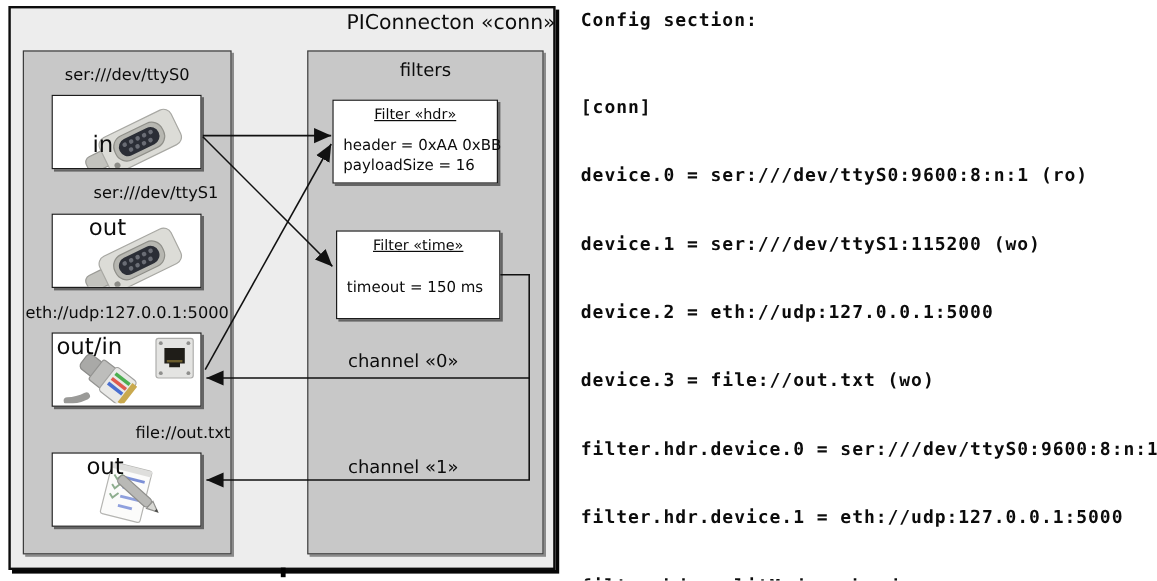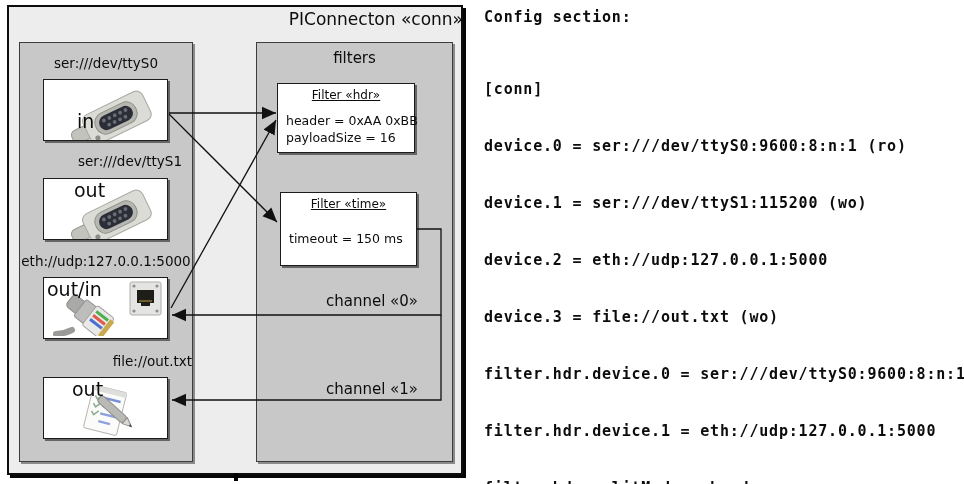--- a/index.html
+++ b/index.html
@@ -18,21 +18,21 @@
                  font-size:15px;z-index:3;}
   .dev-label{position:absolute;left:20px;width:172px;text-align:center;font-size:13.5px;z-index:3;}
   .white-box{position:absolute;background:#ffffff;border:1.5px solid #1c1c1c;
              box-shadow:2px 2px 0 rgba(20,20,20,0.55);z-index:3;}
   .dev-box{left:43px;width:123px;height:60px;}
   .dir{position:absolute;font-size:19px;line-height:20px;z-index:4;}
   .icon{position:absolute;z-index:3;}
   .filter-box{background:#ffffff;}
   .filter-title{position:absolute;left:0;top:4px;width:100%;text-align:center;font-size:12px;text-decoration:underline;}
   .filter-attr{position:absolute;left:8px;font-size:12.5px;line-height:17px;white-space:nowrap;}
-  .chan-label{position:absolute;left:290px;width:128px;text-align:right;font-size:15px;z-index:3;}
+  .chan-label{position:absolute;left:290px;width:128px;text-align:left;font-size:15px;z-index:3;}
   .arrows{position:absolute;left:0;top:0;width:964px;height:484px;z-index:5;pointer-events:none;}
   .bottom-tick{position:absolute;left:234px;top:473px;width:4px;height:8px;background:#000;z-index:6;}
   
   .config-panel{position:absolute;left:484px;top:0;width:480px;height:484px;}
   .config-heading{position:absolute;left:0;top:8px;
       font-family:"DejaVu Sans Mono","Liberation Mono",monospace;
       font-weight:700;font-size:15px;letter-spacing:0.8px;white-space:pre;text-align:center;}
   .config-lines{position:absolute;left:0;top:42px;
       font-family:"DejaVu Sans Mono","Liberation Mono",monospace;
       font-weight:700;font-size:15px;line-height:19px;letter-spacing:0.8px;white-space:pre;}

